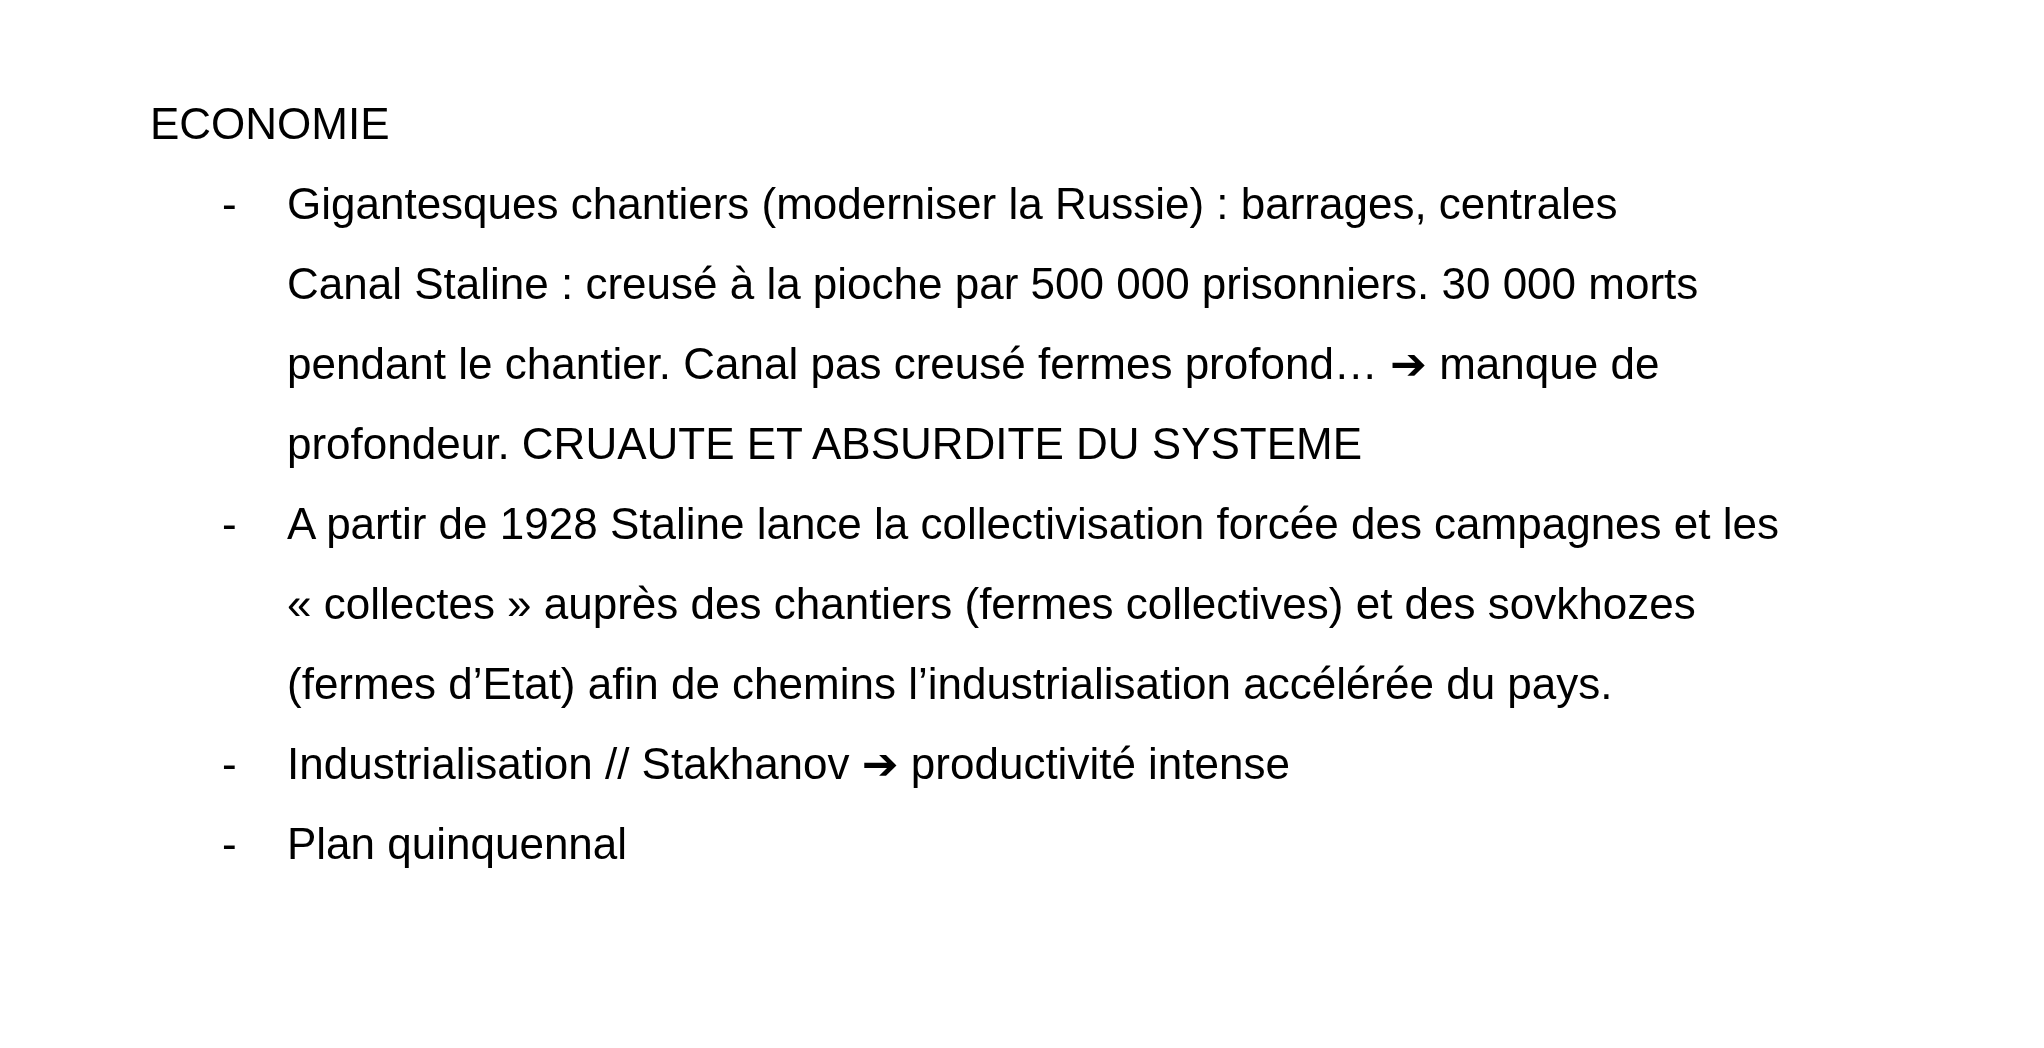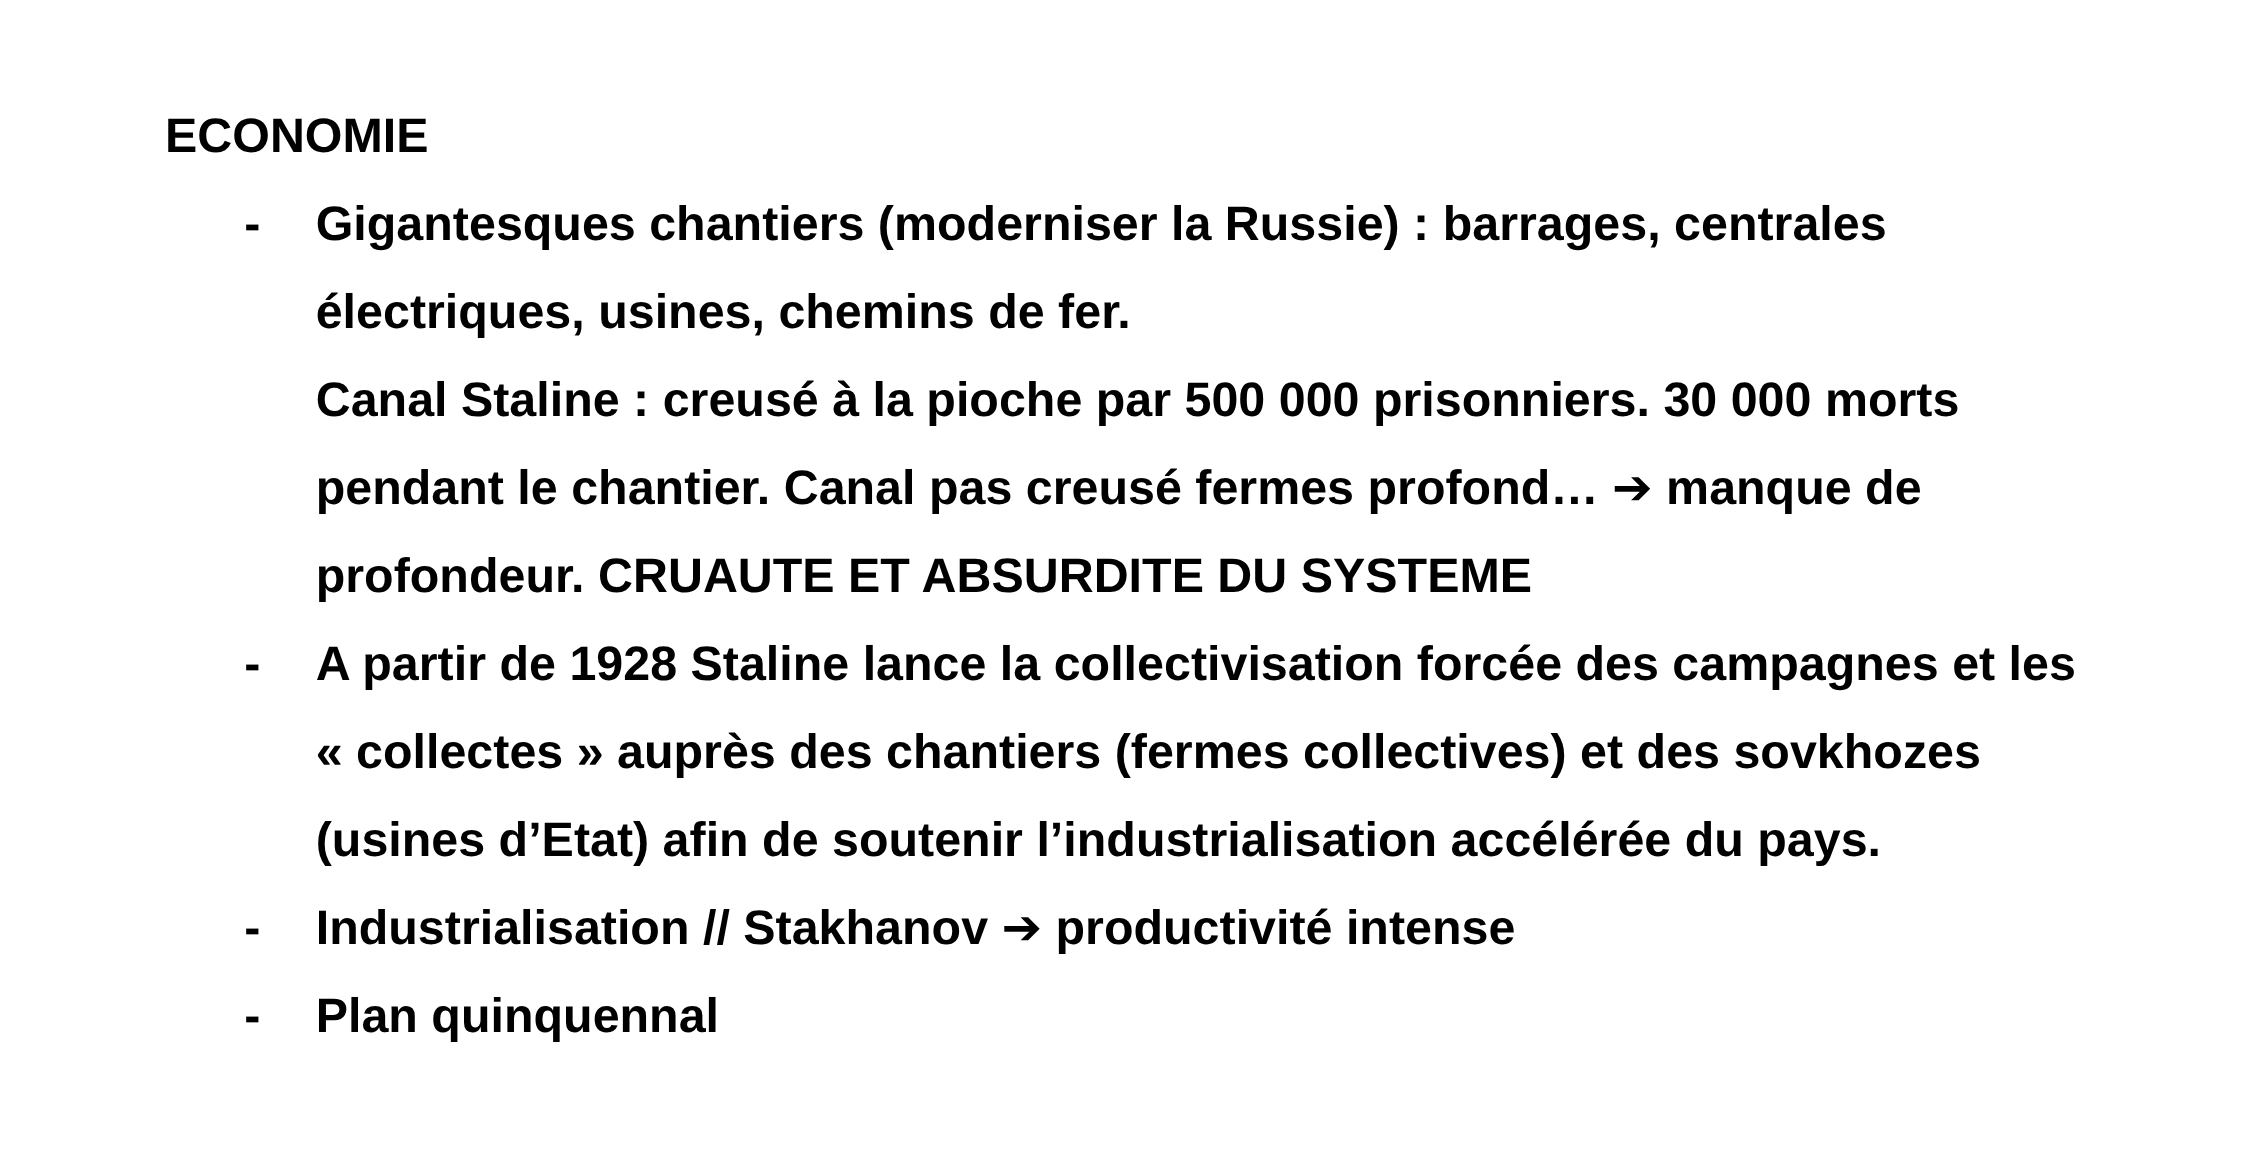--- a/index.html
+++ b/index.html
@@ -17,21 +17,20 @@
     font-size: 44px;
     line-height: 80px;
     color: #000000;
     -webkit-font-smoothing: antialiased;
   }
   .content {
     position: absolute;
     left: 150px;
     top: 84px;
     width: 1790px;
-    font-weight: bold;
   }
   .heading {
     white-space: nowrap;
   }
   .item {
     position: relative;
     padding-left: 137px;
   }
   .dash {
     position: absolute;
@@ -47,31 +46,30 @@
 <body>
 
 <div class="page">
   <div class="content">
 
     <div class="heading">ECONOMIE</div>
 
     <div class="item">
       <span class="dash">-</span>
       <div class="line">Gigantesques chantiers (moderniser la Russie) : barrages, centrales</div>
-      <div class="line">électriques, usines, chemins de fer.</div>
       <div class="line">Canal Staline : creusé à la pioche par 500 000 prisonniers. 30 000 morts</div>
       <div class="line">pendant le chantier. Canal pas creusé fermes profond… ➔ manque de</div>
       <div class="line">profondeur. CRUAUTE ET ABSURDITE DU SYSTEME</div>
     </div>
 
     <div class="item">
       <span class="dash">-</span>
       <div class="line">A partir de 1928 Staline lance la collectivisation forcée des campagnes et les</div>
       <div class="line">« collectes » auprès des chantiers (fermes collectives) et des sovkhozes</div>
-      <div class="line">(usines d’Etat) afin de soutenir l’industrialisation accélérée du pays.</div>
+      <div class="line">(fermes d’Etat) afin de chemins l’industrialisation accélérée du pays.</div>
     </div>
 
     <div class="item">
       <span class="dash">-</span>
       <div class="line">Industrialisation // Stakhanov ➔ productivité intense</div>
     </div>
 
     <div class="item">
       <span class="dash">-</span>
       <div class="line">Plan quinquennal</div>

